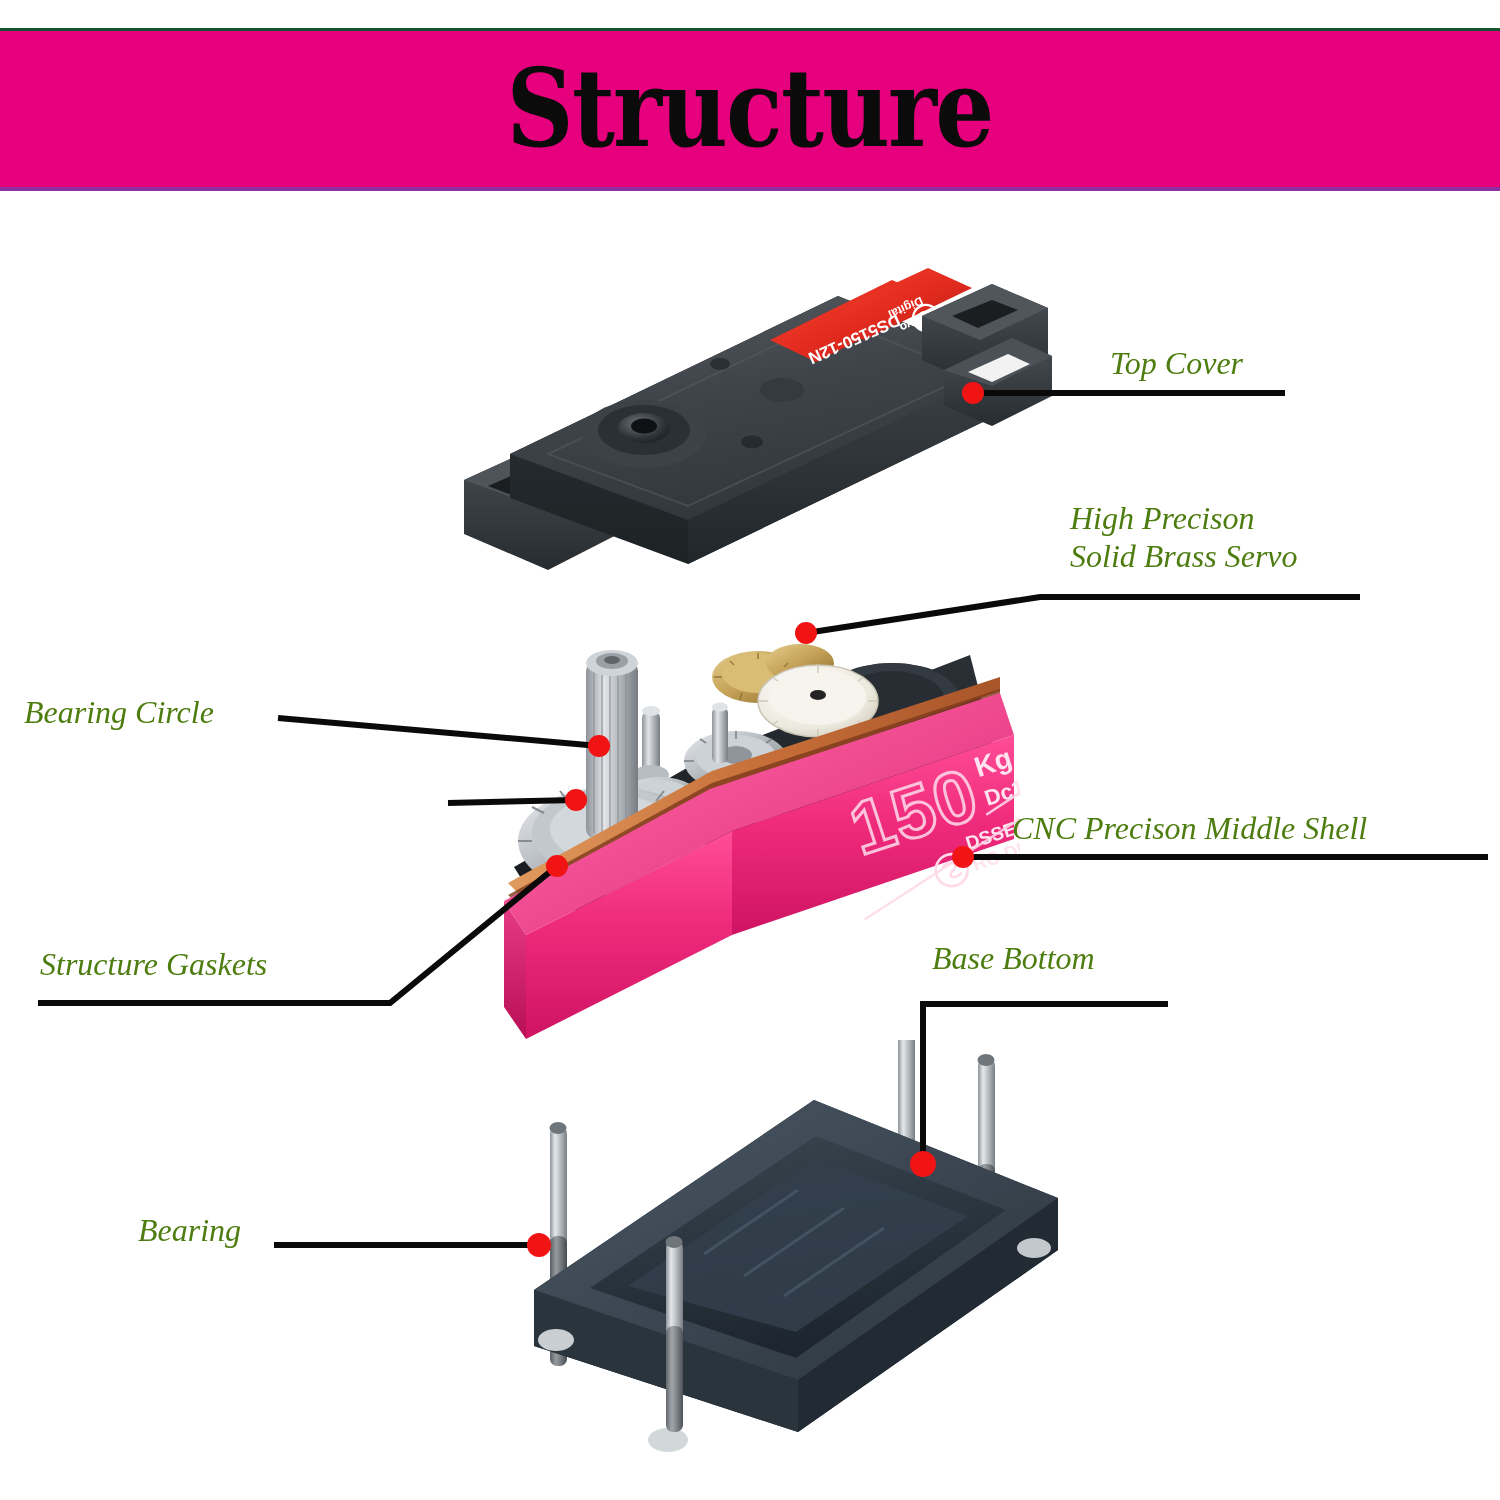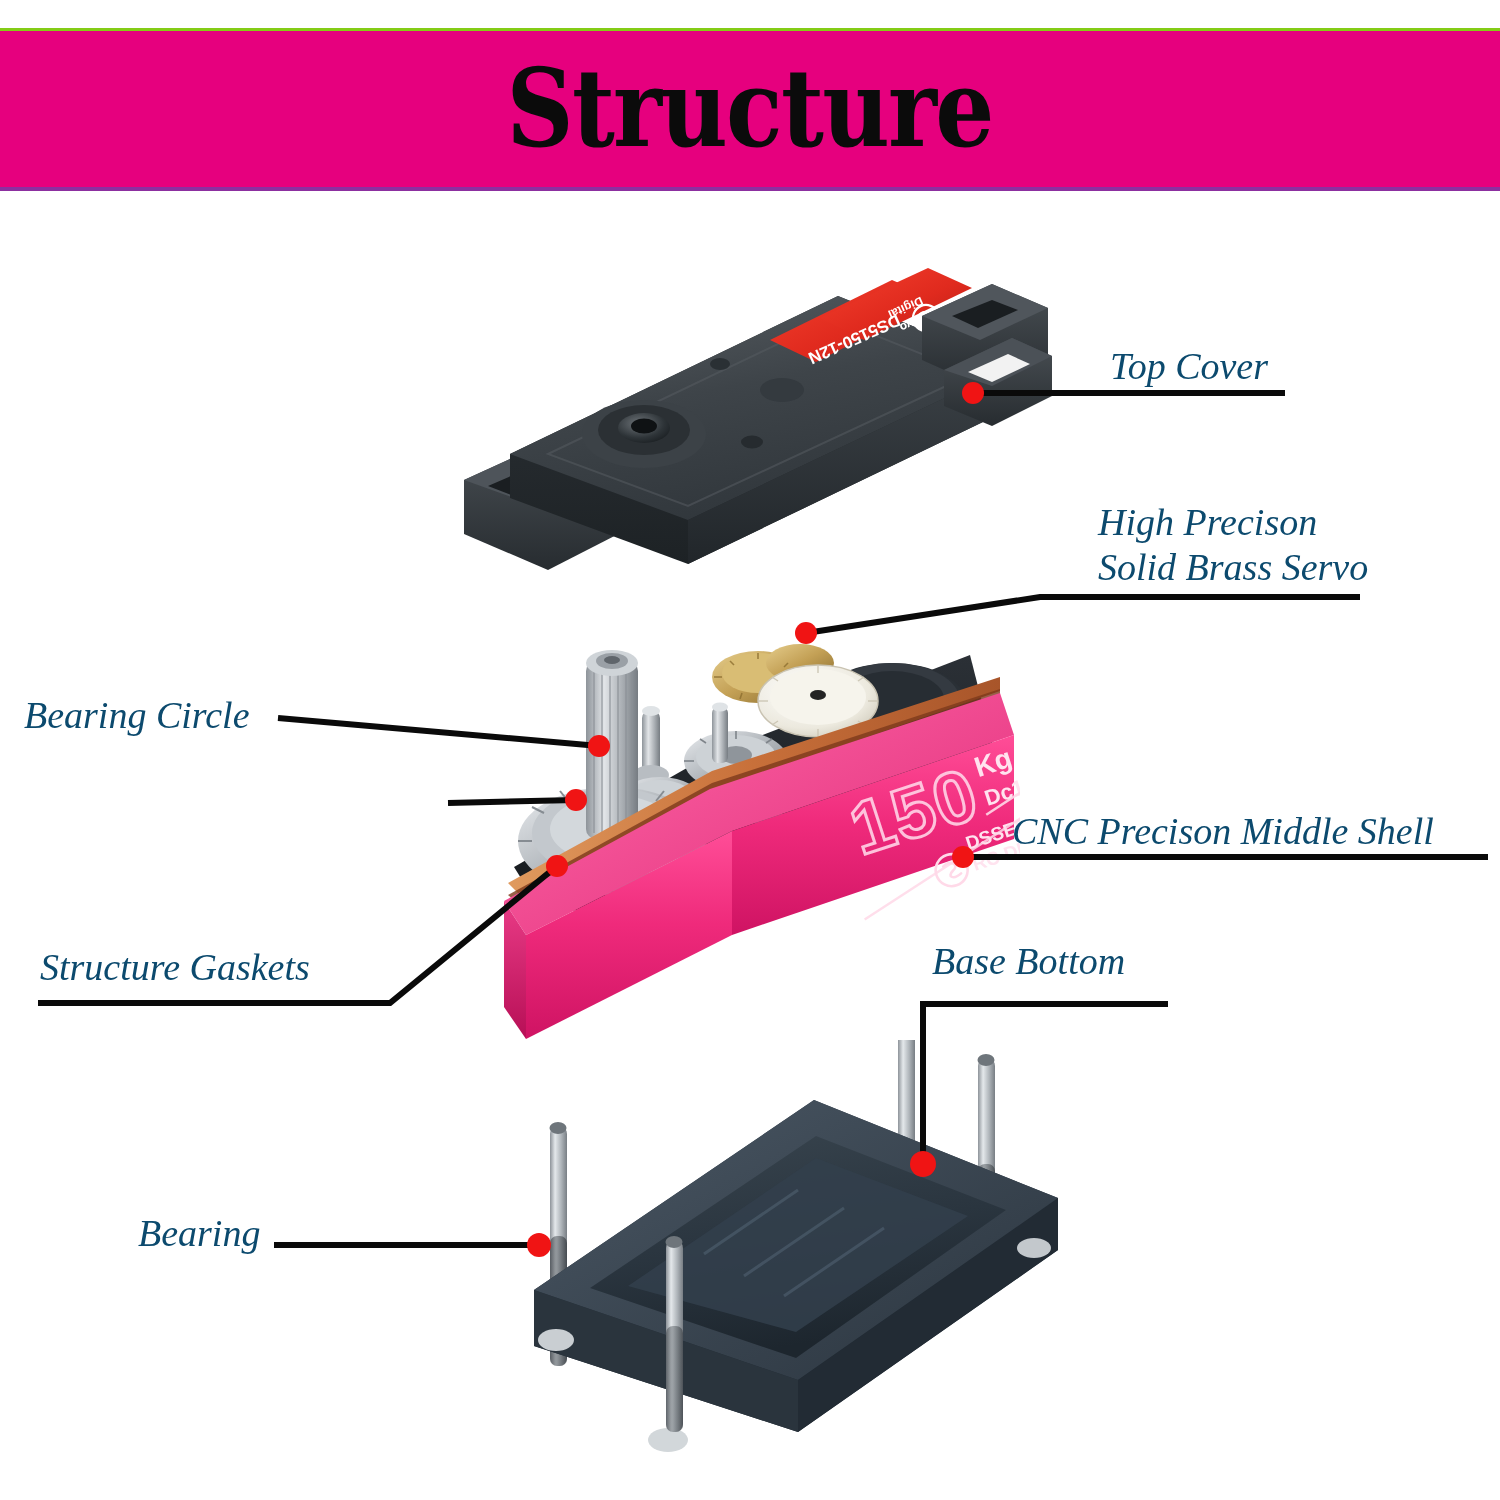--- a/index.html
+++ b/index.html
@@ -11,21 +11,21 @@
     overflow:hidden;
     position:relative;
   }
   #stage{position:absolute;left:0;top:0;width:1500px;height:1500px;}
 
   
   .banner{
     position:absolute;left:0;top:28px;width:1500px;height:163px;
     background:#e6007e;
     box-sizing:border-box;
-    border-top:3px solid #84cc16;
+    border-top:3px solid #14532d;
     border-bottom:4px solid #8c2fa0;
     display:flex;align-items:center;justify-content:center;
   }
   .banner-title{
     font-family:"DejaVu Serif", serif;
     font-weight:bold;
     font-size:108px;
     line-height:1;
     color:#0b0b0b;
     letter-spacing:-2px;
@@ -33,26 +33,26 @@
     transform-origin:center;
     white-space:nowrap;
     text-rendering:geometricPrecision;
   }
 
   
   .callout{
     position:absolute;
     font-family:"Liberation Serif","DejaVu Serif",serif;
     font-style:italic;
-    font-size:38px;
+    font-size:32px;
     line-height:1.13;
-    color:#0c4a6e;
+    color:#4d7c0f;
     white-space:nowrap;
   }
-  .callout.two-line{line-height:1.18;margin-left:28px;}
+  .callout.two-line{line-height:1.18;}
 
   
   .leaders{position:absolute;left:0;top:0;width:1500px;height:1500px;pointer-events:none;}
 
   
   .part{position:absolute;}
 
   
   #top-cover{left:452px;top:258px;width:600px;height:340px;}
   

